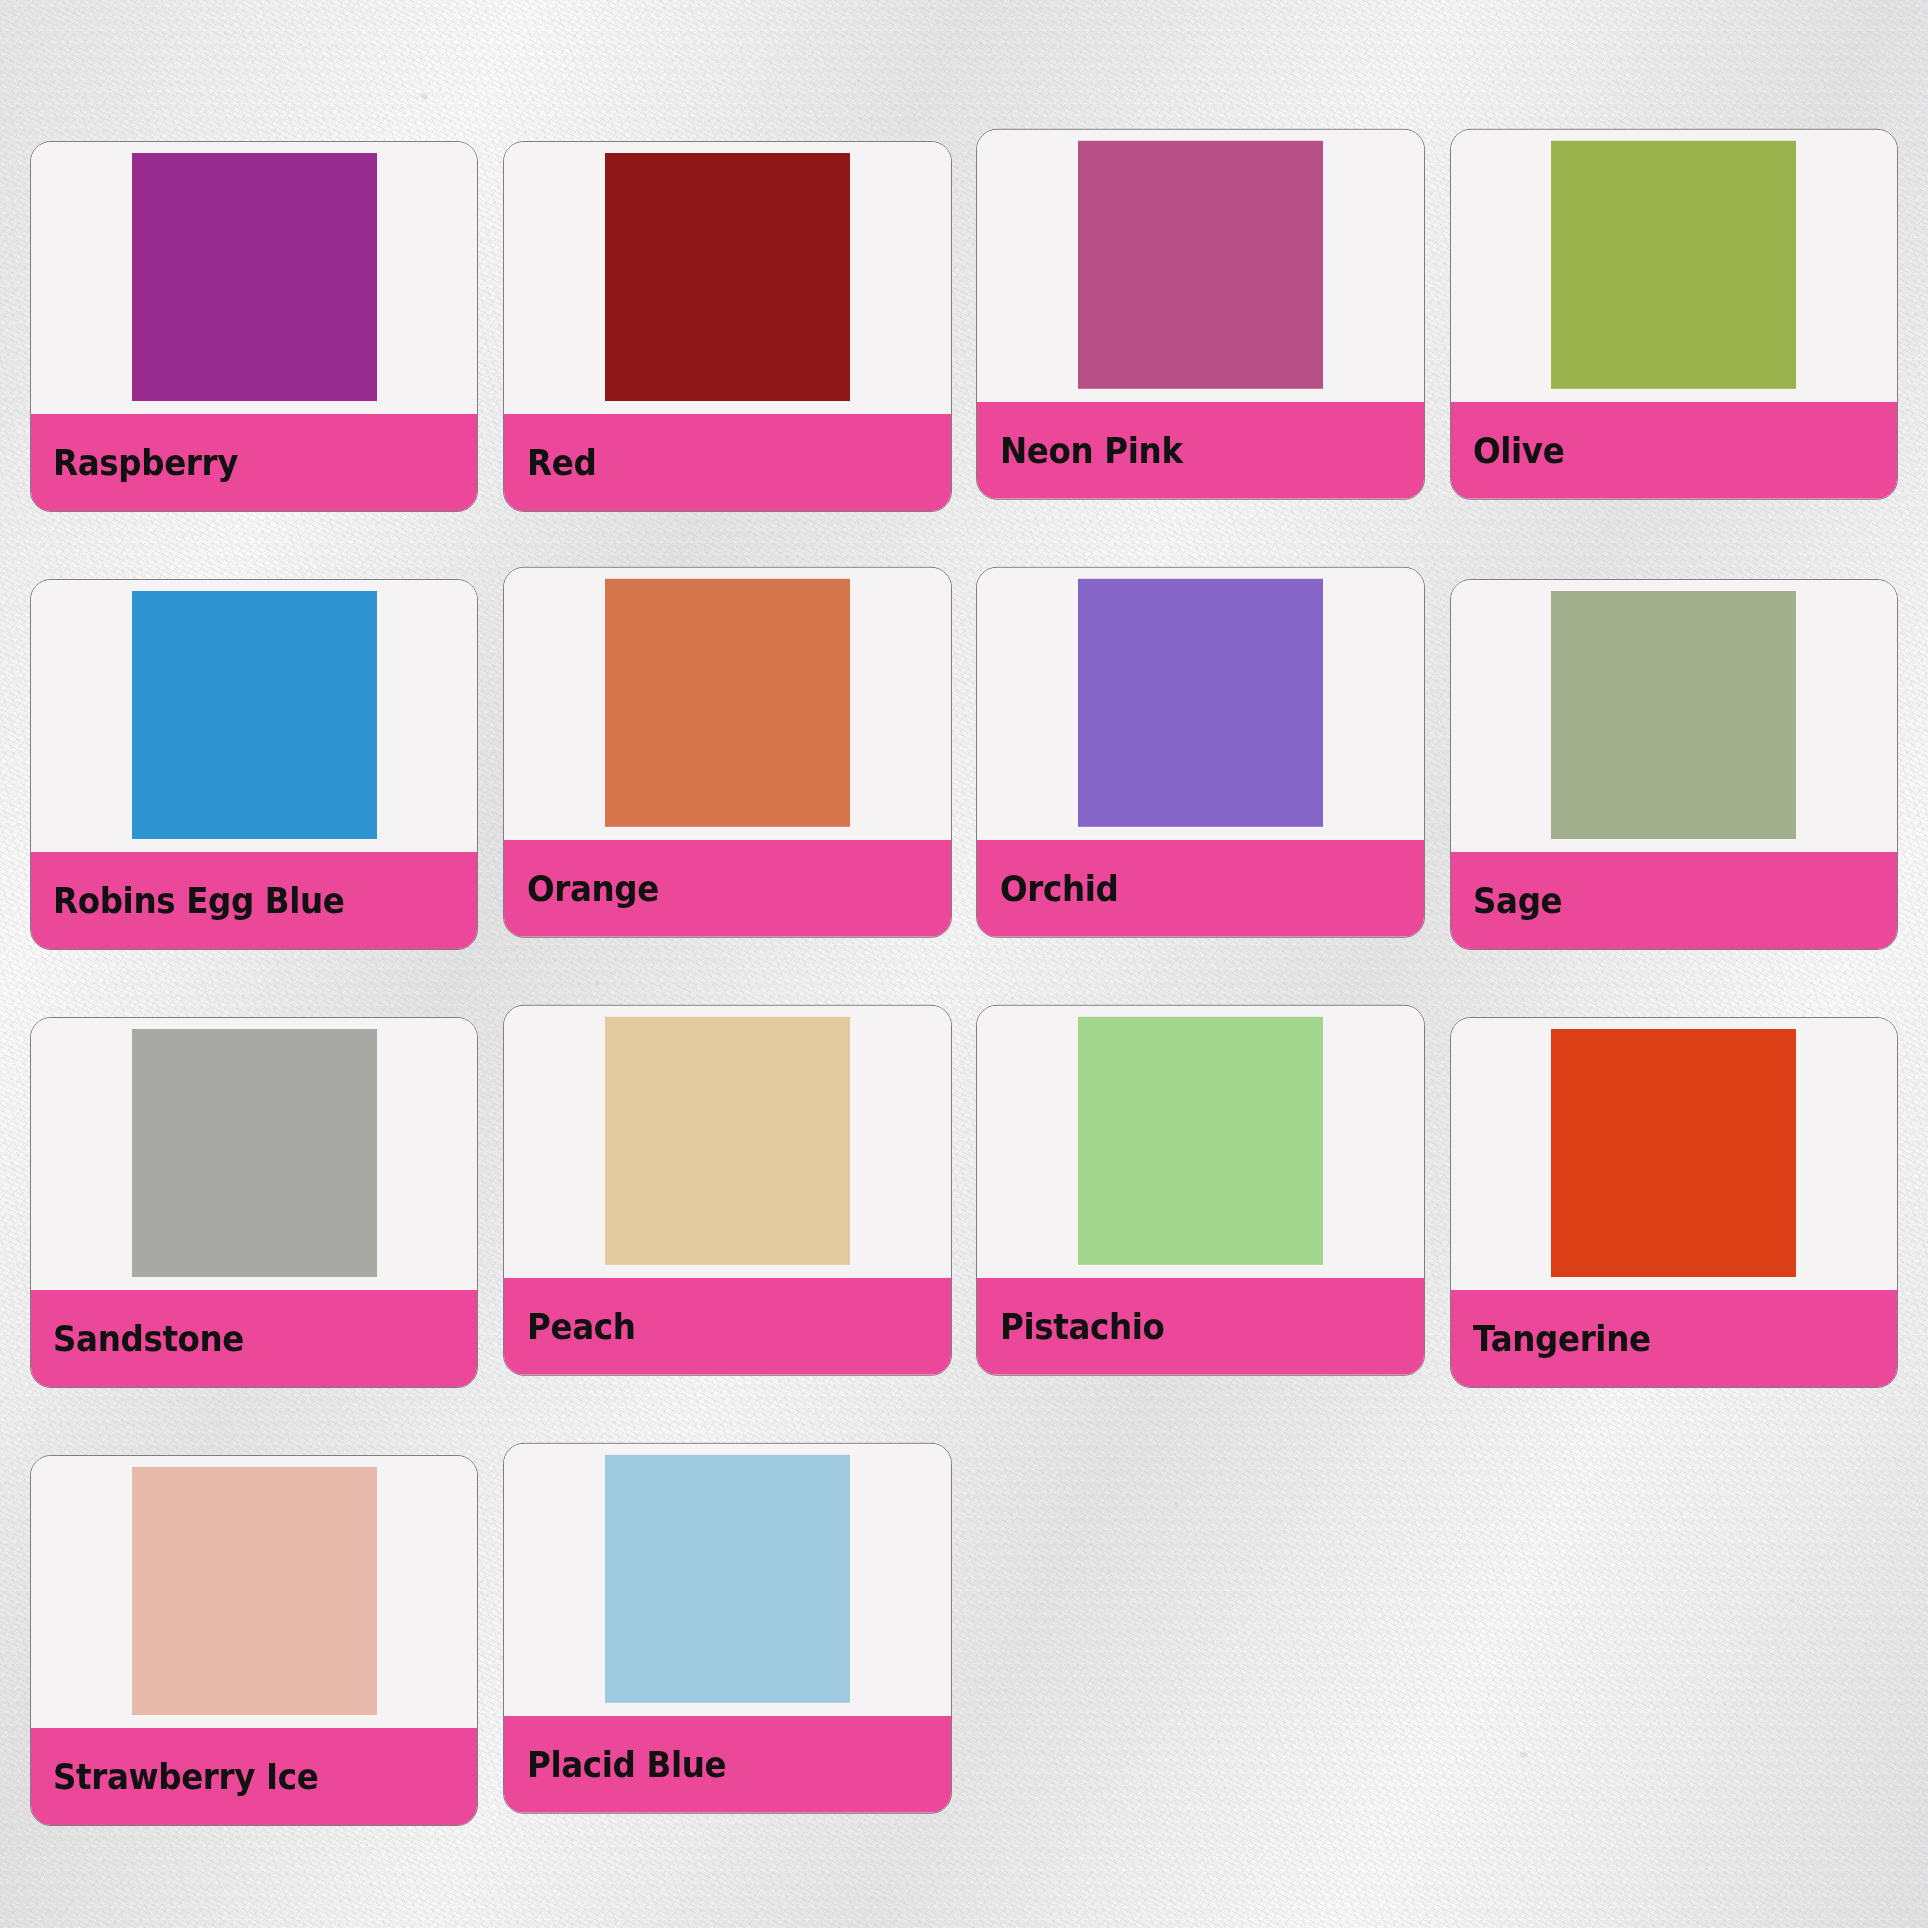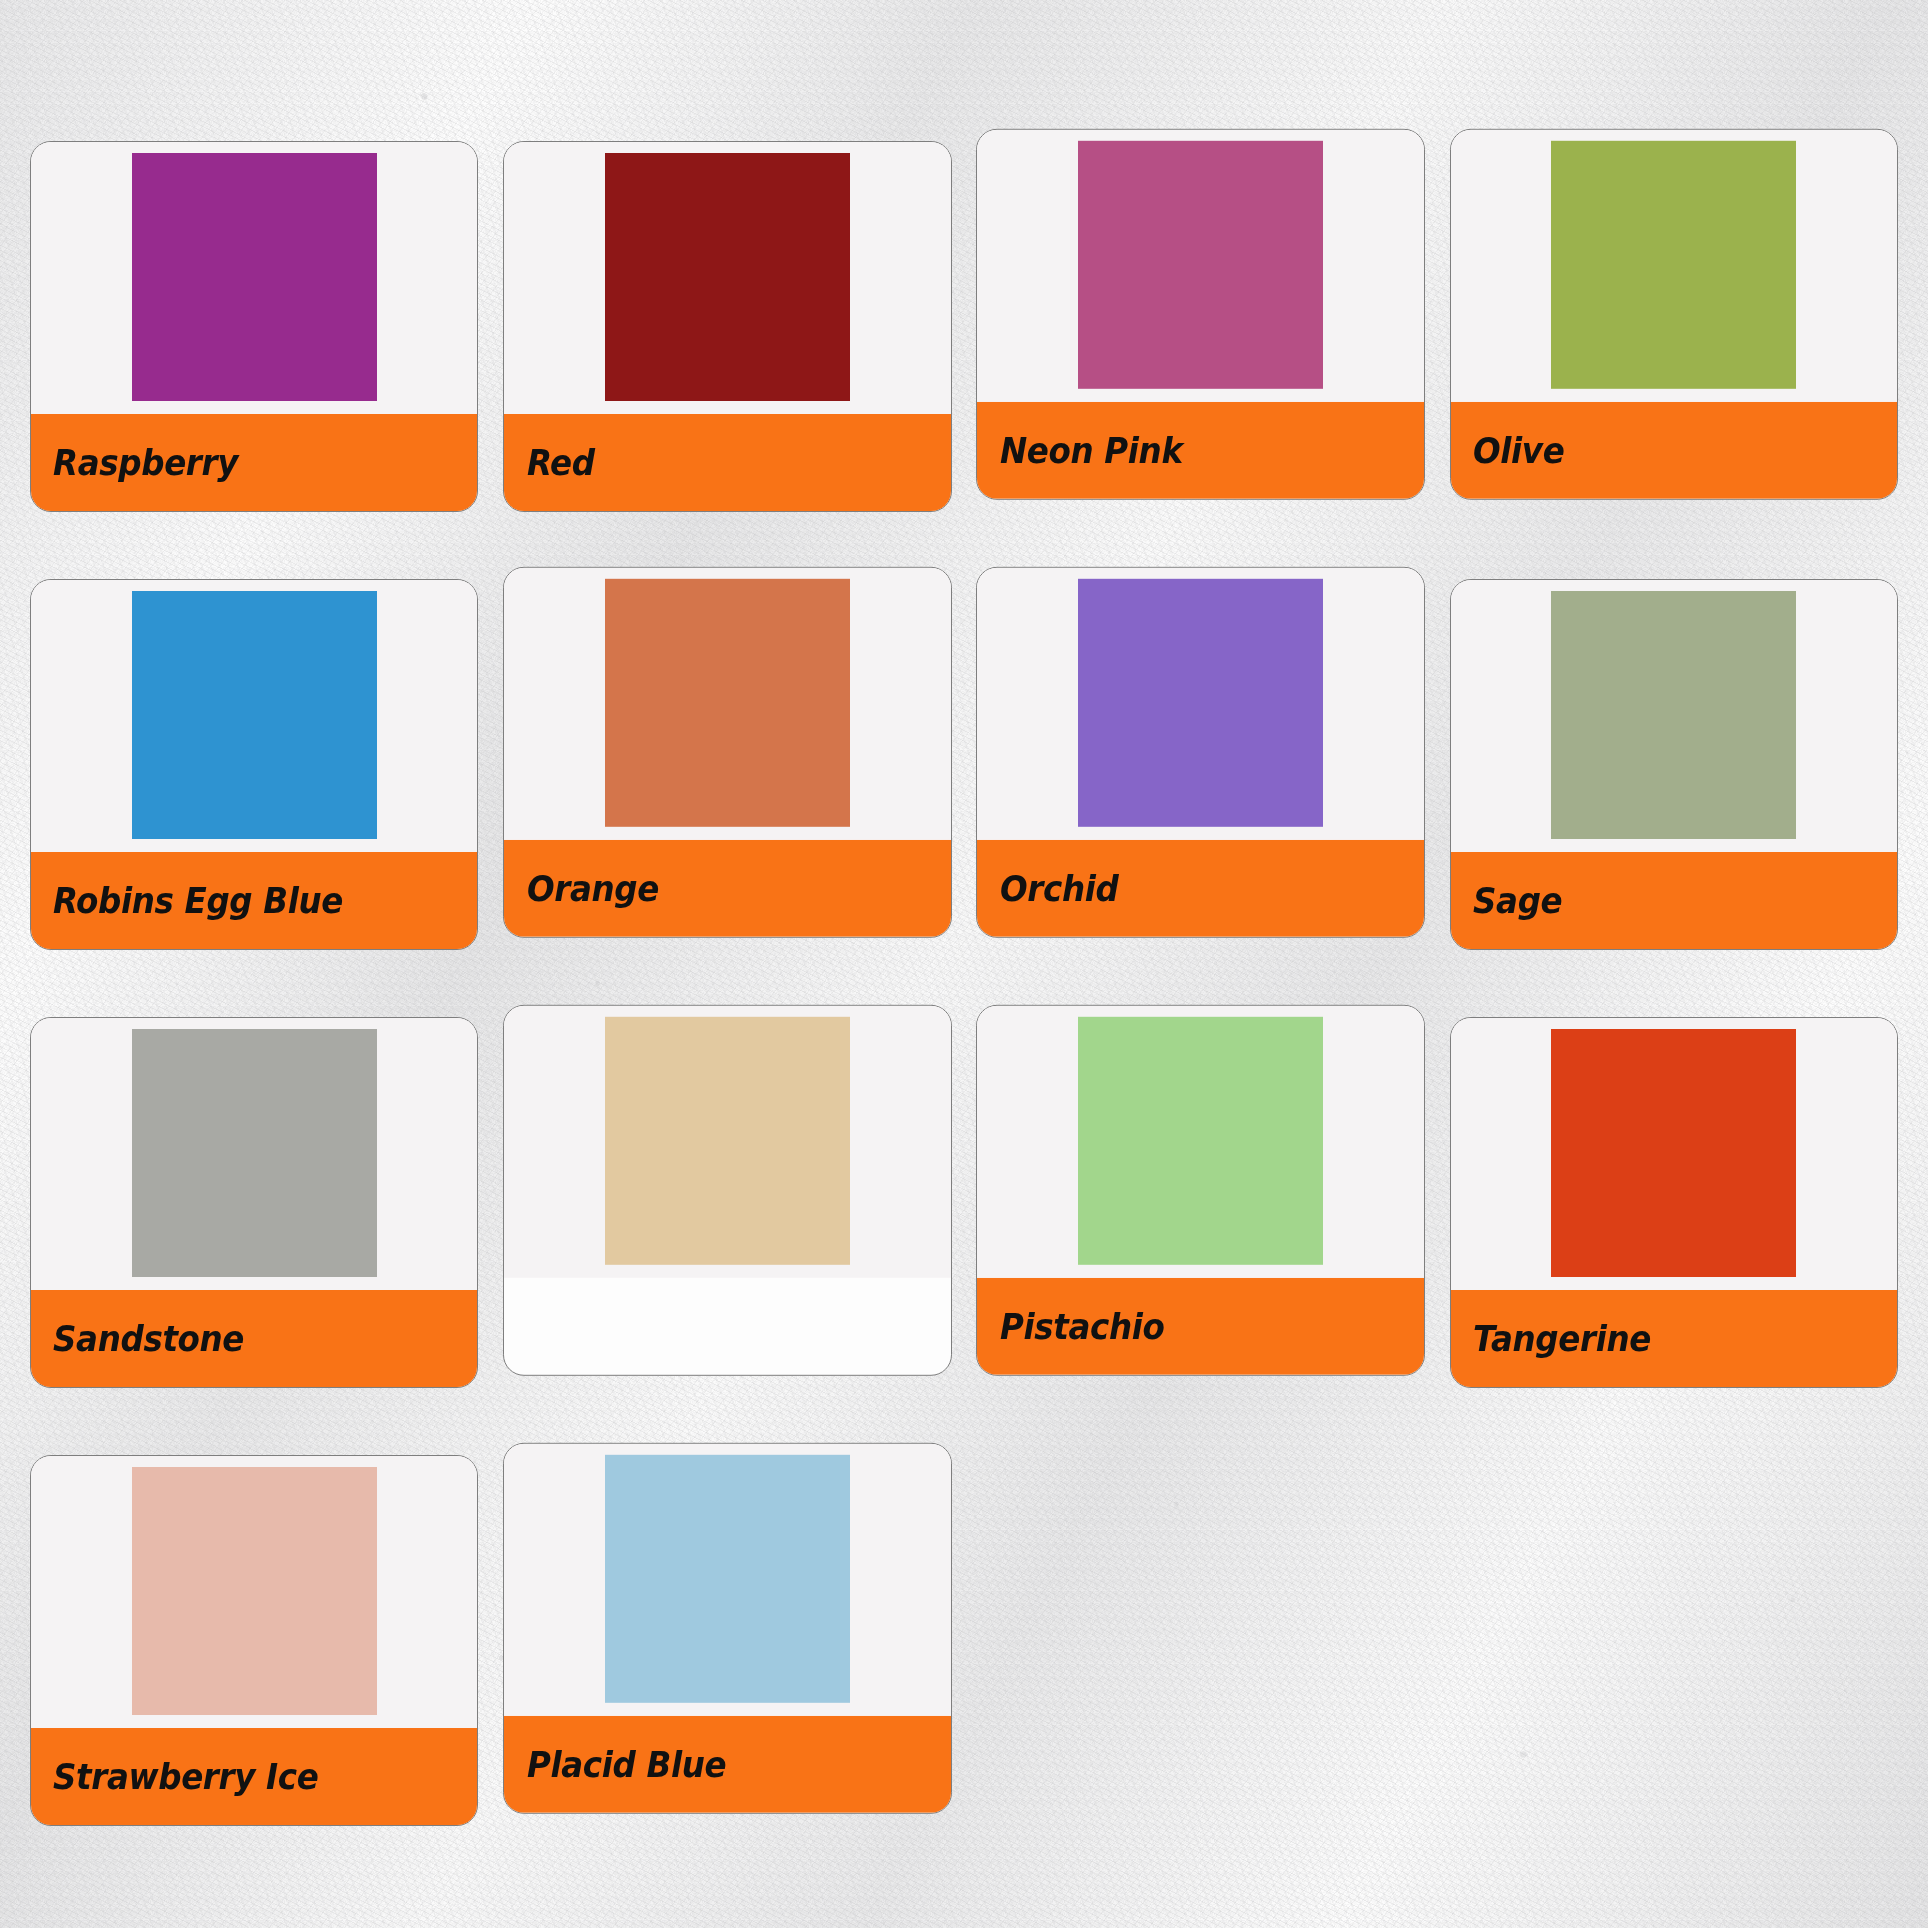--- a/index.html
+++ b/index.html
@@ -122,26 +122,25 @@
   }
 
   .chip {
     width: 245px;
     height: 248px;
     margin-top: -2.8px;
   }
 
   .label-area {
     flex: 1 1 auto;
-    background: #f97316;
+    background: #ec4899;
     display: flex;
     align-items: center;
     padding-left: 22.6px;
     box-sizing: border-box;
-    font-style: italic;
   }
 
   .label-text {
     font-family: "DejaVu Sans", sans-serif;
     font-weight: 700;
     font-size: 35px;
     letter-spacing: -0.4px;
     color: #111111;
     white-space: nowrap;
     transform: scaleX(0.93);
@@ -253,20 +252,23 @@
         <span class="label-text">Sandstone</span>
       </div>
     </div>
   </div>
 
   <div class="cell shift-up">
     <div class="swatch-card">
       <div class="chip-area">
         <div class="chip" style="background-color: rgb(226, 201, 160);"></div>
       </div>
+      <div class="label-area">
+        <span class="label-text">Peach</span>
+      </div>
     </div>
   </div>
 
   <div class="cell shift-up">
     <div class="swatch-card">
       <div class="chip-area">
         <div class="chip" style="background-color: rgb(162, 214, 140);"></div>
       </div>
       <div class="label-area">
         <span class="label-text">Pistachio</span>

